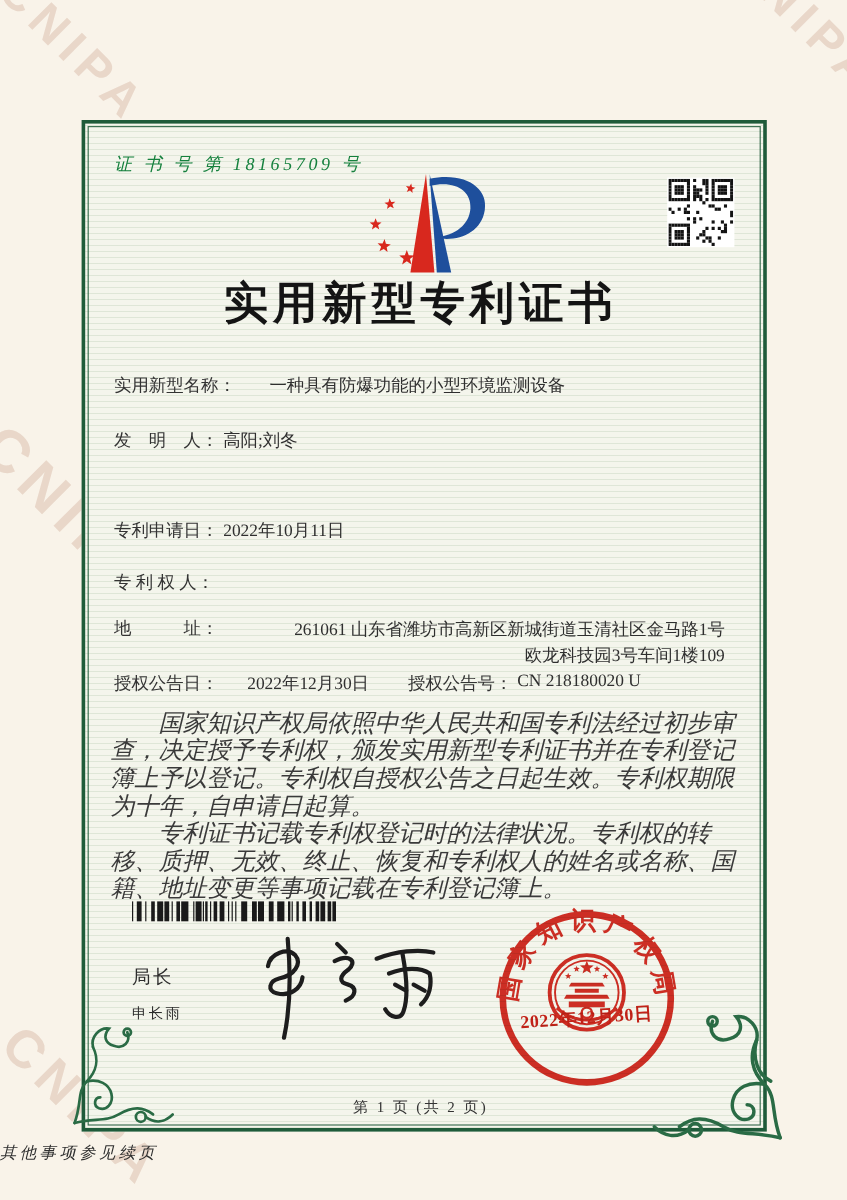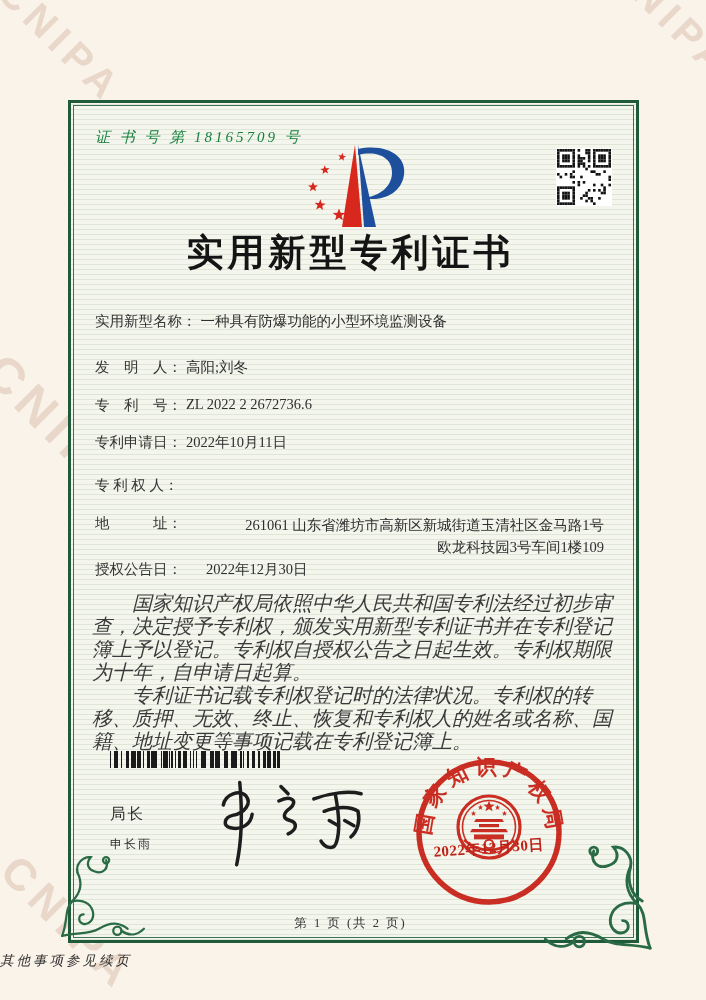--- a/index.html
+++ b/index.html
@@ -254,49 +254,49 @@
       <rect x="2" y="20" width="1" height="1" fill="#131313"></rect>
       <rect x="3" y="20" width="1" height="1" fill="#131313"></rect>
       <rect x="4" y="20" width="1" height="1" fill="#131313"></rect>
       <rect x="5" y="20" width="1" height="1" fill="#131313"></rect>
       <rect x="6" y="20" width="1" height="1" fill="#131313"></rect>
       <rect x="14" y="20" width="1" height="1" fill="#131313"></rect>
     </svg>
 
   <div class="title">实用新型专利证书</div>
 
-  <div class="field-row" style="top:312px;">
+  <div class="field-row" style="top:312px;gap:24px;">
     <span class="flabel">实用新型名称：</span>
     <span class="fvalue">一种具有防爆功能的小型环境监测设备</span>
   </div>
   <div class="field-row" style="top:358px;">
     <span class="flabel">发　明　人：</span>
     <span class="fvalue">高阳;刘冬</span>
-  </div>
-  <div class="field-row" style="top:396px;">
-    <span class="flabel">专　利　号：</span>
-    <span class="fvalue">ZL 2022 2 2672736.6</span>
   </div>
   <div class="field-row" style="top:433px;">
     <span class="flabel">专利申请日：</span>
     <span class="fvalue">2022年10月11日</span>
   </div>
   <div class="field-row" style="top:476px;">
     <span class="flabel">专 利 权 人：</span>
   </div>
   <div class="field-row" style="top:514px;text-align:right;">
     <span class="flabel">地　　　址：</span>
     <span class="fvalue addr">
       <span>261061 山东省潍坊市高新区新城街道玉清社区金马路1号</span>
       <span class="l2">欧龙科技园3号车间1楼109</span>
     </span>
   </div>
   <div class="field-row" style="top:560px;gap:20px;">
     <span class="flabel">授权公告日：</span>
     <span class="fvalue">2022年12月30日</span>
+  </div>
+  <div class="field-row" style="top:560px;left:340px;">
+    <span class="flabel">授权公告号：</span>
+    <span class="fvalue">CN 218180020 U</span>
   </div>
 
   <div class="paras">
     <p>国家知识产权局依照中华人民共和国专利法经过初步审查，决定授予专利权，颁发实用新型专利证书并在专利登记簿上予以登记。专利权自授权公告之日起生效。专利权期限为十年，自申请日起算。</p>
     <p>专利证书记载专利权登记时的法律状况。专利权的转移、质押、无效、终止、恢复和专利权人的姓名或名称、国籍、地址变更等事项记载在专利登记簿上。</p>
   </div>
 
   <svg id="barcode-svg" class="barcode" viewBox="0 0 176 17" preserveAspectRatio="none">
       <rect x="0" y="0" width="1" height="17" fill="#1a1a1a"></rect>
       <rect x="4" y="0" width="4" height="17" fill="#1a1a1a"></rect>

